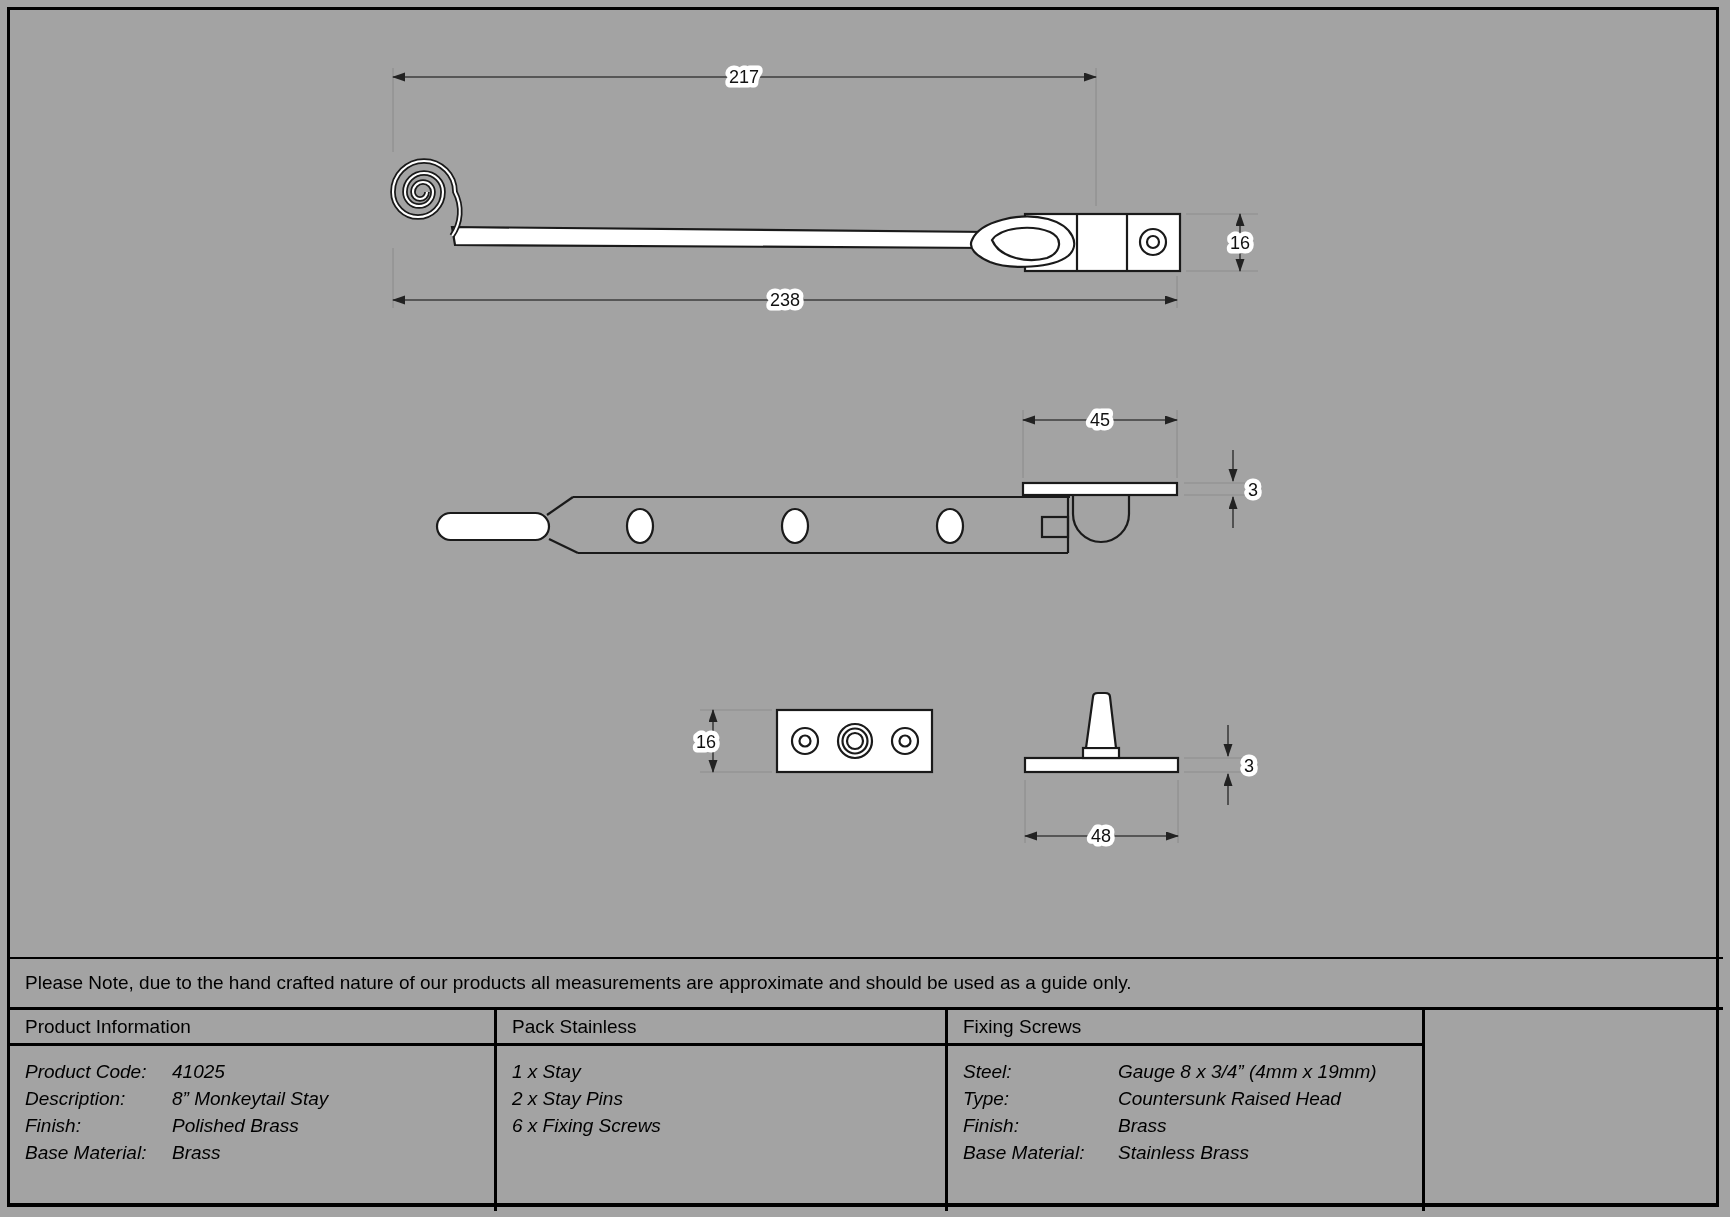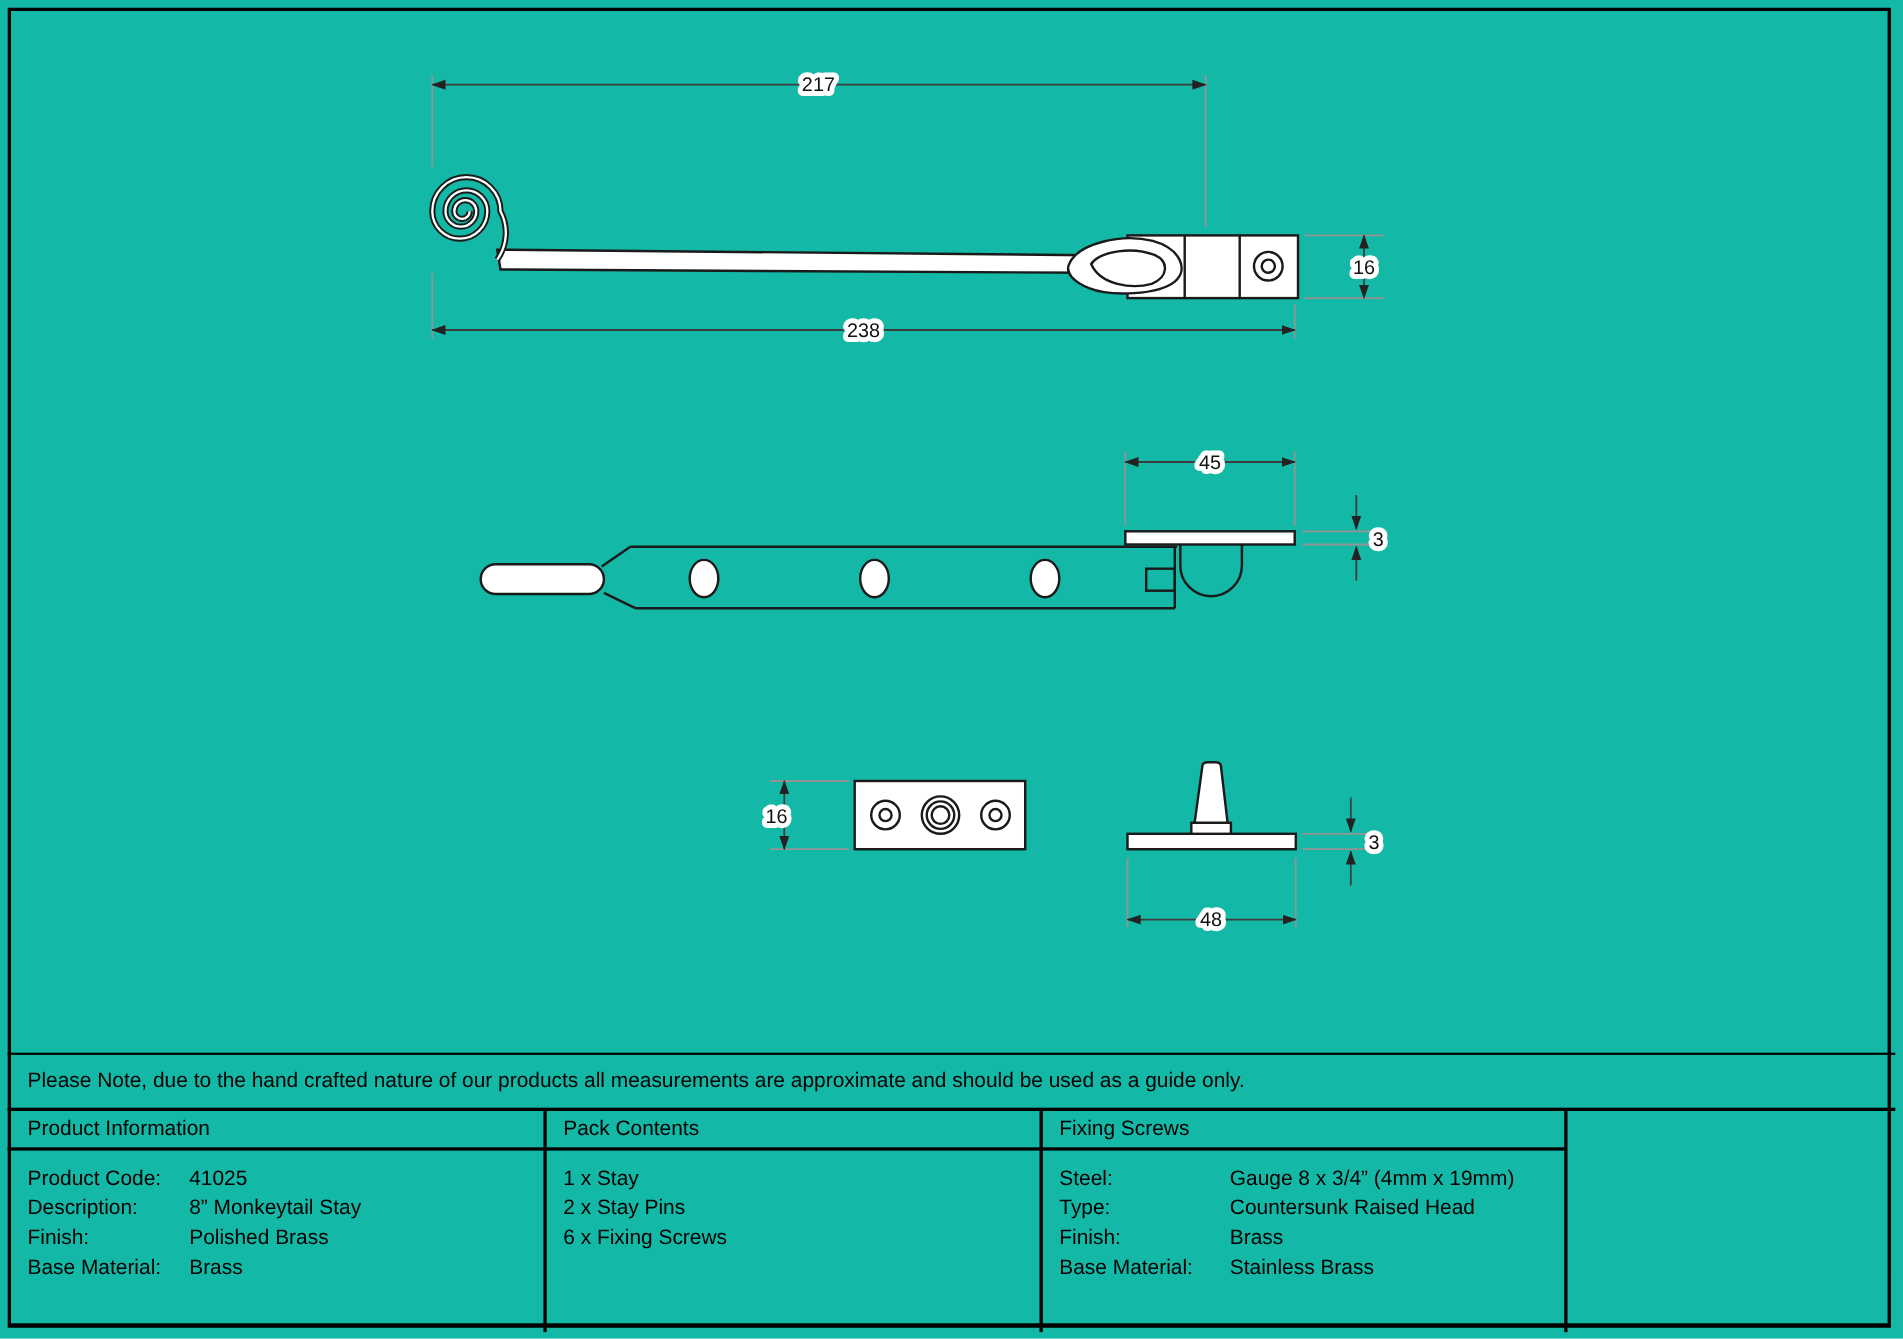--- a/index.html
+++ b/index.html
@@ -1,17 +1,17 @@
 <!DOCTYPE html>
 <html><head>
 <meta charset="utf-8">
 <style>
   html,body{margin:0;padding:0;background:#ffffff;}
   #page{
-    position:relative;width:1730px;height:1217px;background:#14b8a6;overflow:hidden;
+    position:relative;width:1730px;height:1217px;background:#a3a3a3;overflow:hidden;
     font-family:"Liberation Sans", sans-serif;color:#000;
   }
   #frame{
     position:absolute;left:7px;top:7px;width:1712px;height:1200px;
     border:3px solid #000;border-bottom-width:4px;box-sizing:border-box;pointer-events:none;
   }
   #drawing{position:absolute;left:0;top:0;}
   .dimtext{
     font-family:"Liberation Sans", sans-serif;font-size:18px;fill:#111;
     paint-order:stroke;stroke:#ffffff;stroke-width:9px;stroke-linejoin:round;
@@ -25,21 +25,21 @@
     border-top:2.5px solid #000;box-sizing:border-box;
     font-size:19px;line-height:48px;padding-left:18px;
   }
   #spec-table{
     position:absolute;left:7px;top:1007px;width:1716px;height:204px;
     border-top:3px solid #000;box-sizing:border-box;font-size:19px;padding-left:48px;
   }
   .vline{position:absolute;top:0;bottom:0;width:3px;background:#000;}
   #header-underline{position:absolute;left:0;top:33px;width:1415px;height:2.5px;background:#000;}
   .cell-header{position:absolute;top:0;height:33px;line-height:34px;font-size:19px;}
-  .lbl,.val,.item{position:absolute;height:27px;line-height:27px;white-space:nowrap;}
+  .lbl,.val,.item{position:absolute;height:27px;line-height:27px;white-space:nowrap;font-style:italic;}
   #logo-cell{position:absolute;left:1418px;top:0;width:298px;height:200px;}
   #logo-cell svg{position:absolute;left:2px;top:5px;}
   .serif{font-family:"Liberation Serif", serif;}
 </style>
 </head>
 <body>
 
 <div id="page">
 
   <div id="frame"></div>
@@ -172,21 +172,21 @@
     <span>Please Note, due to the hand crafted nature of our products all measurements are approximate and should be used as a guide only.</span>
   </div>
 
   <div id="spec-table">
     <div class="vline" style="left:487px"></div>
     <div class="vline" style="left:938px"></div>
     <div class="vline" style="left:1415px"></div>
     <div id="header-underline"></div>
 
     <div class="cell-header" style="left:18px">Product Information</div>
-    <div class="cell-header" style="left:505px">Pack Contents</div>
+    <div class="cell-header" style="left:505px">Pack Stainless</div>
     <div class="cell-header" style="left:956px">Fixing Screws</div>
 
     <div class="lbl" style="left:18px;top:48px">Product Code:</div>
     <div class="val" style="left:165px;top:48px">41025</div>
     <div class="lbl" style="left:18px;top:75px">Description:</div>
     <div class="val" style="left:165px;top:75px">8” Monkeytail Stay</div>
     <div class="lbl" style="left:18px;top:102px">Finish:</div>
     <div class="val" style="left:165px;top:102px">Polished Brass</div>
     <div class="lbl" style="left:18px;top:129px">Base Material:</div>
     <div class="val" style="left:165px;top:129px">Brass</div>

